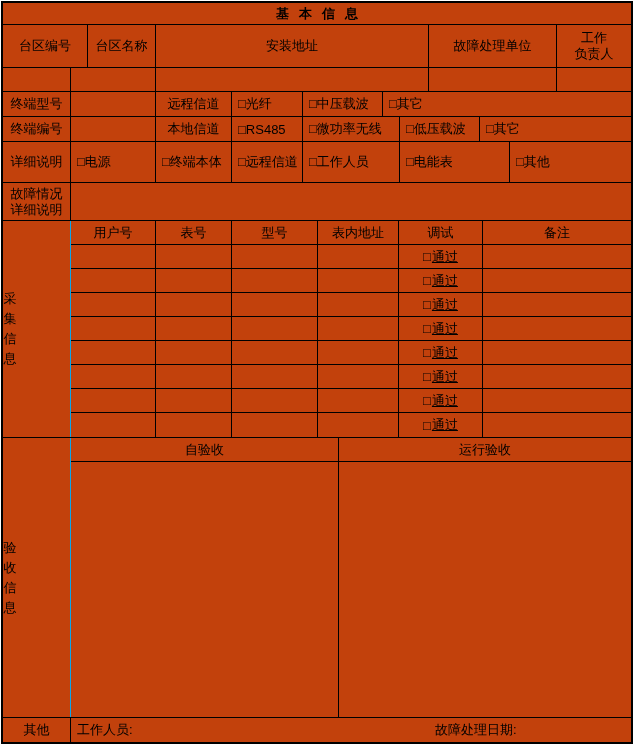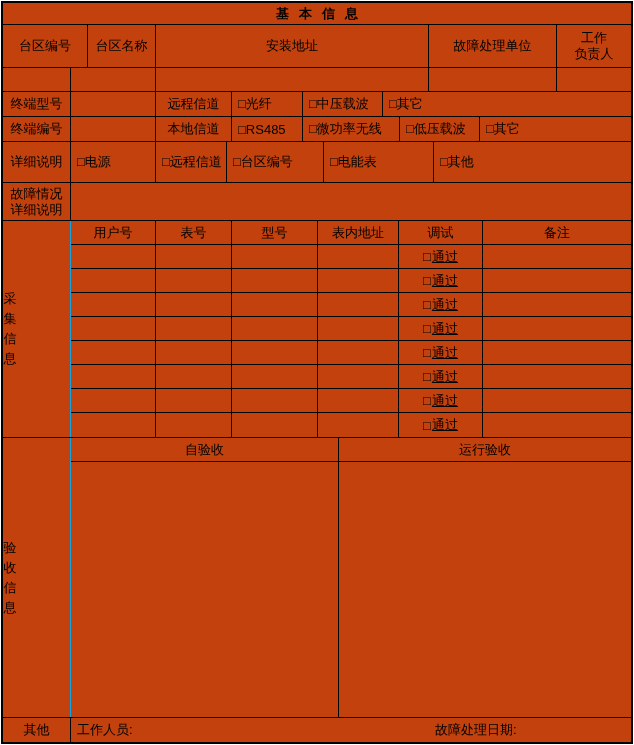--- a/index.html
+++ b/index.html
@@ -78,22 +78,23 @@
     <div class="cell w76">本地信道</div>
     <div class="cell w71 left">□RS485</div>
     <div class="cell w97 left">□微功率无线</div>
     <div class="cell w80 left">□低压载波</div>
     <div class="cell w151 last left">□其它</div>
   </div>
 
   <div class="row h41">
     <div class="cell w68">详细说明</div>
     <div class="cell w85 left">□电源</div>
+    <div class="cell w76 left">□终端本体</div>
     <div class="cell w71 wrap">□远程信道</div>
-    <div class="cell w97 left">□台区编号</div>
+    <div class="cell w97 left">□工作人员</div>
     <div class="cell w110 left">□电能表</div>
     <div class="cell w121 last left">□其他</div>
   </div>
 
   <div class="row h38">
     <div class="cell w68 twolines">
       <span>故障情况</span>
       <span>详细说明</span>
     </div>
     <div class="cell w560 last"></div>

